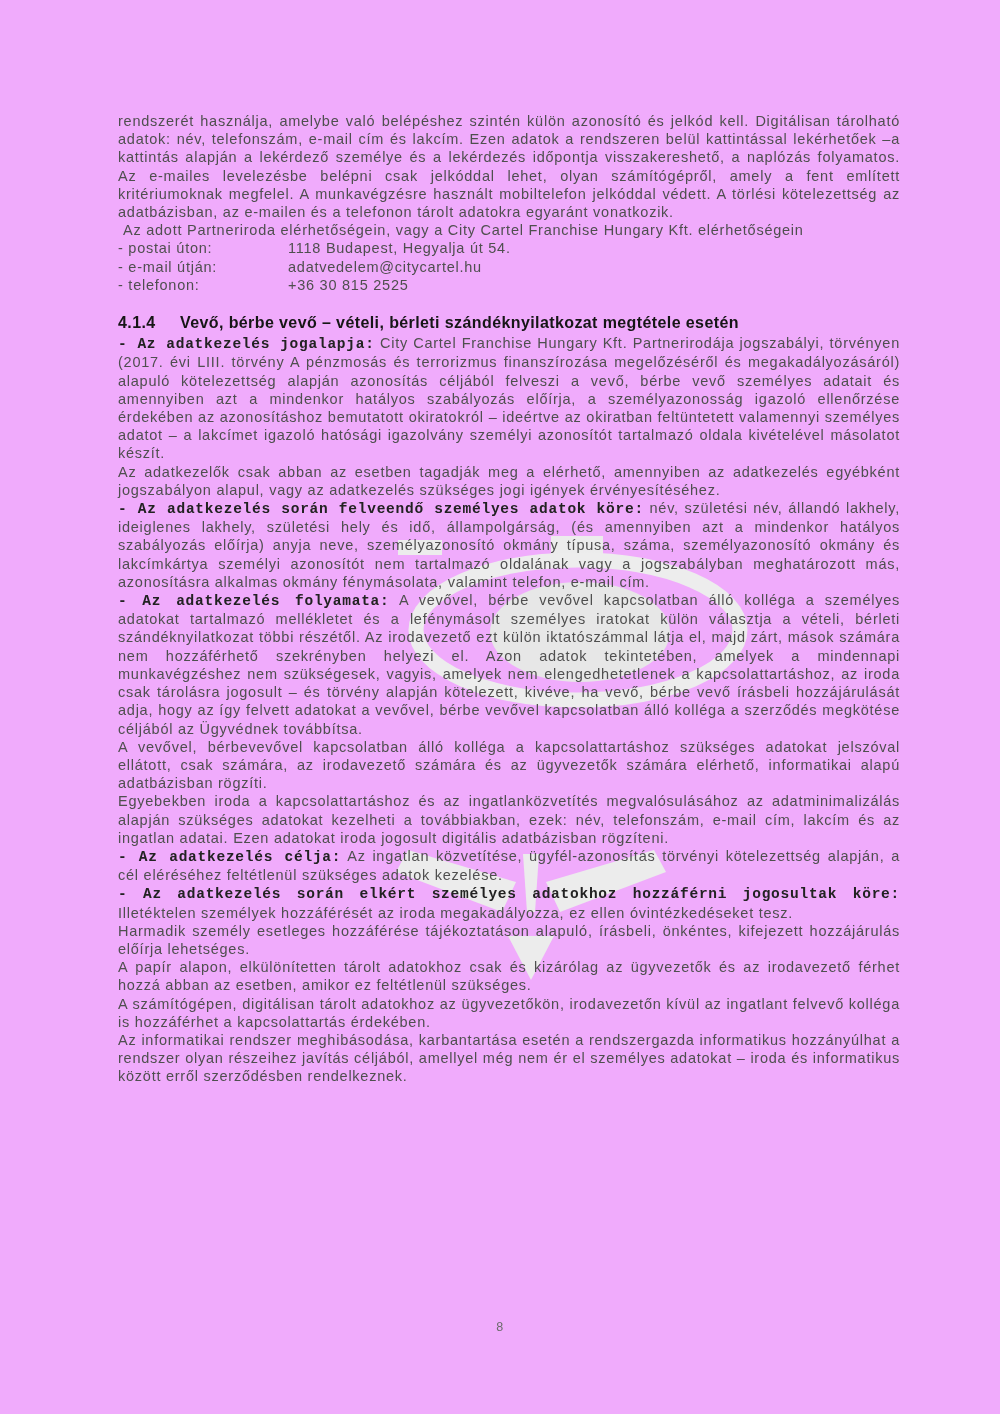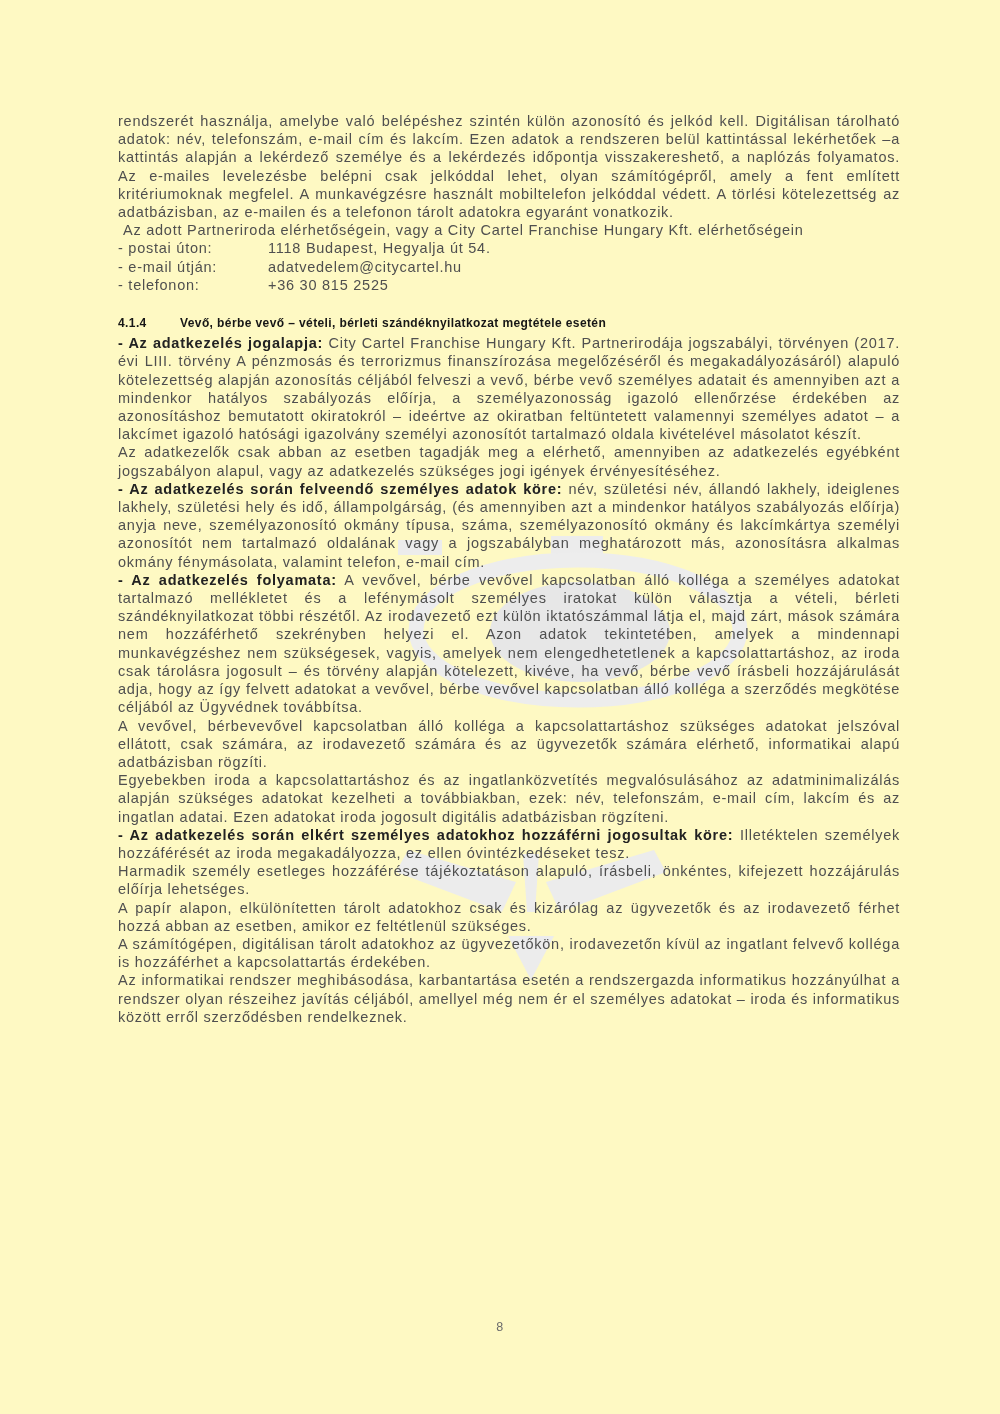--- a/index.html
+++ b/index.html
@@ -1,36 +1,36 @@
 <!DOCTYPE html>
 <html lang="hu"><head>
 <meta charset="utf-8">
 <style>
   html,body{margin:0;padding:0;}
   body{
     width:1000px;height:1414px;background:#ffffff;position:relative;
     font-family:"Liberation Sans", sans-serif;overflow:hidden;
   }
-  .page{position:absolute;inset:0;background:#fef9c3;padding-left:40px;}
+  .page{position:absolute;inset:0;background:#f0abfc;padding-left:40px;}
   .watermark{position:absolute;left:368px;top:518px;z-index:0;}
   .doc{
     position:absolute;left:118px;top:112px;width:782px;z-index:1;
     color:#4f4f4f;font-size:14.5px;line-height:18.2px;letter-spacing:0.75px;
     text-align:justify;
   }
   .doc p{margin:0;}
-  .lead{font-weight:bold;color:#222222;}
+  .lead{font-weight:bold;color:#222222;font-family:Liberation Mono, monospace;}
   .indent1{padding-left:5px;}
   .heading{
     margin-top:20px !important;margin-bottom:2px !important;
-    font-weight:bold;color:#161616;font-size:12px;letter-spacing:0.4px;
+    font-weight:bold;color:#161616;font-size:16px;letter-spacing:0.4px;
     text-align:left;
   }
   .heading .hnum{display:inline-block;min-width:62px;}
-  .contact-row{display:flex;}
+  .contact-row{display:flex;gap:20px;}
   .contact-label{width:150px;flex:none;}
   .contact-value{flex:1;}
   .pagenum{
     position:absolute;left:0;right:0;bottom:80px;text-align:center;
     color:#6b6b6b;font-size:12.5px;z-index:1;letter-spacing:0.5px;
   }
 </style>
 </head>
 <body>
 
@@ -87,20 +87,24 @@
 
     <p>
       <span class="lead">- Az adatkezelés folyamata:</span>
       <span>A vevővel, bérbe vevővel kapcsolatban álló kolléga a személyes adatokat tartalmazó mellékletet és a lefénymásolt személyes iratokat külön választja a vételi, bérleti szándéknyilatkozat többi részétől. Az irodavezető ezt külön iktatószámmal látja el, majd zárt, mások számára nem hozzáférhető szekrényben helyezi el. Azon adatok tekintetében, amelyek a mindennapi munkavégzéshez nem szükségesek, vagyis, amelyek nem elengedhetetlenek a kapcsolattartáshoz, az iroda csak tárolásra jogosult – és törvény alapján kötelezett, kivéve, ha vevő, bérbe vevő írásbeli hozzájárulását adja, hogy az így felvett adatokat a vevővel, bérbe vevővel kapcsolatban álló kolléga a szerződés megkötése céljából az Ügyvédnek továbbítsa.</span>
     </p>
 
     <p>A vevővel, bérbevevővel kapcsolatban álló kolléga a kapcsolattartáshoz szükséges adatokat jelszóval ellátott, csak számára, az irodavezető számára és az ügyvezetők számára elérhető, informatikai alapú adatbázisban rögzíti.</p>
 
     <p>Egyebekben iroda a kapcsolattartáshoz és az ingatlanközvetítés megvalósulásához az adatminimalizálás alapján szükséges adatokat kezelheti a továbbiakban, ezek: név, telefonszám, e-mail cím, lakcím és az ingatlan adatai. Ezen adatokat iroda jogosult digitális adatbázisban rögzíteni.</p>
 
+    <p>
+      <span class="lead">- Az adatkezelés célja:</span>
+      <span>Az ingatlan közvetítése, ügyfél-azonosítás törvényi kötelezettség alapján, a cél eléréséhez feltétlenül szükséges adatok kezelése.</span>
+    </p>
 
     <p>
       <span class="lead">- Az adatkezelés során elkért személyes adatokhoz hozzáférni jogosultak köre:</span>
       <span>Illetéktelen személyek hozzáférését az iroda megakadályozza, ez ellen óvintézkedéseket tesz.</span>
     </p>
 
     <p>Harmadik személy esetleges hozzáférése tájékoztatáson alapuló, írásbeli, önkéntes, kifejezett hozzájárulás előírja lehetséges.</p>
 
     <p>A papír alapon, elkülönítetten tárolt adatokhoz csak és kizárólag az ügyvezetők és az irodavezető férhet hozzá abban az esetben, amikor ez feltétlenül szükséges.</p>
 

